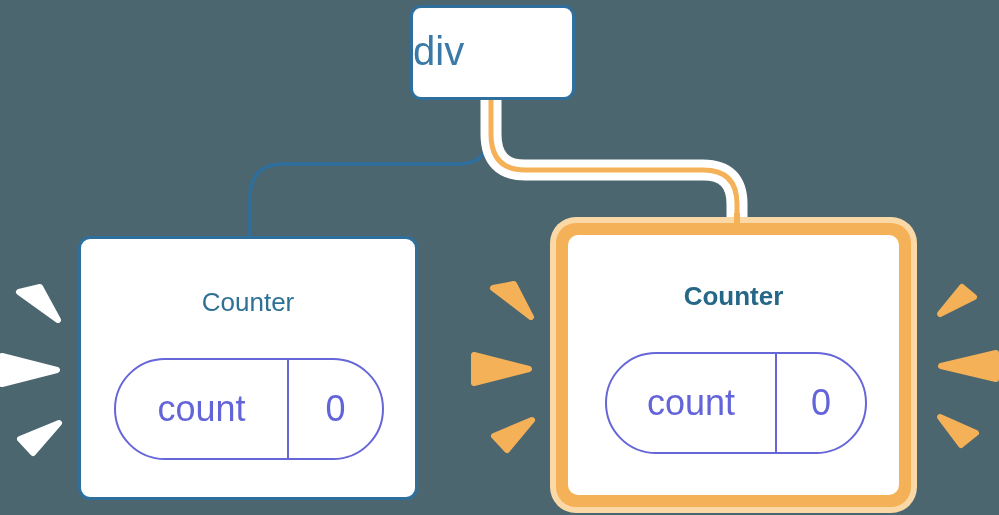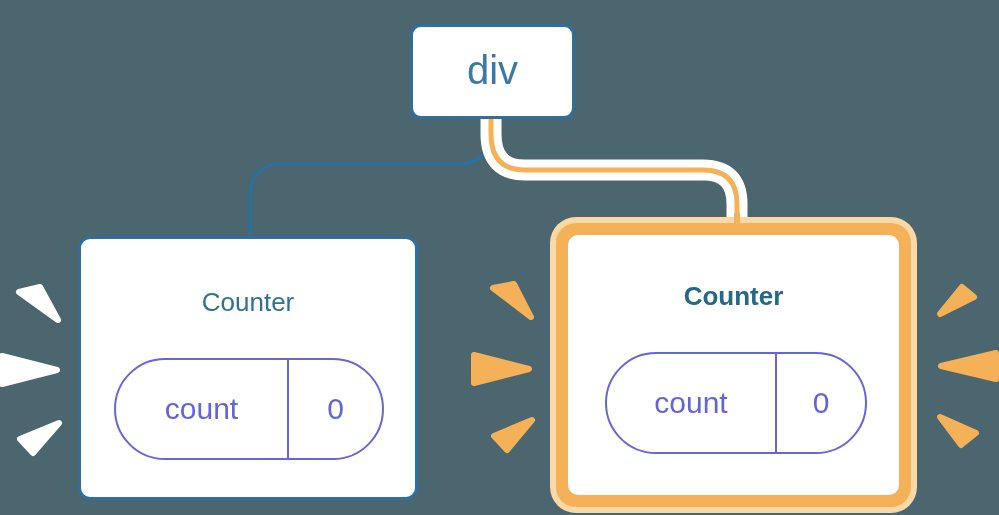--- a/index.html
+++ b/index.html
@@ -26,23 +26,21 @@
   .root-node {
     position: absolute;
     left: 410px; top: 5px;
     width: 165px; height: 95px;
     background: #FFFFFF;
     border: 3px solid #2E6F9D;
     border-radius: 11px;
     box-sizing: border-box;
     display: flex;
     align-items: center;
-    justify-content: center;
     z-index: 2;
-    margin-top: 19px;
   }
   .root-node .root-label {
     color: #3B7AA6;
     font-size: 40px;
     line-height: 1;
     padding-bottom: 4px;
   }
   
   .card-left {
     position: absolute;
@@ -67,21 +65,21 @@
   
   .state-pill {
     position: absolute;
     display: flex;
     height: 102px;
     border: 2.5px solid #6666D9;
     border-radius: 51px;
     box-sizing: border-box;
     background: #FFFFFF;
     color: #6464D9;
-    font-size: 30px;
+    font-size: 36px;
   }
   .card-left .state-pill { left: 33px; top: 119px; width: 270px; }
   .pill-key {
     flex: 1 1 auto;
     display: flex;
     align-items: center;
     justify-content: center;
     border-right: 2.5px solid #6666D9;
   }
   .pill-value {

